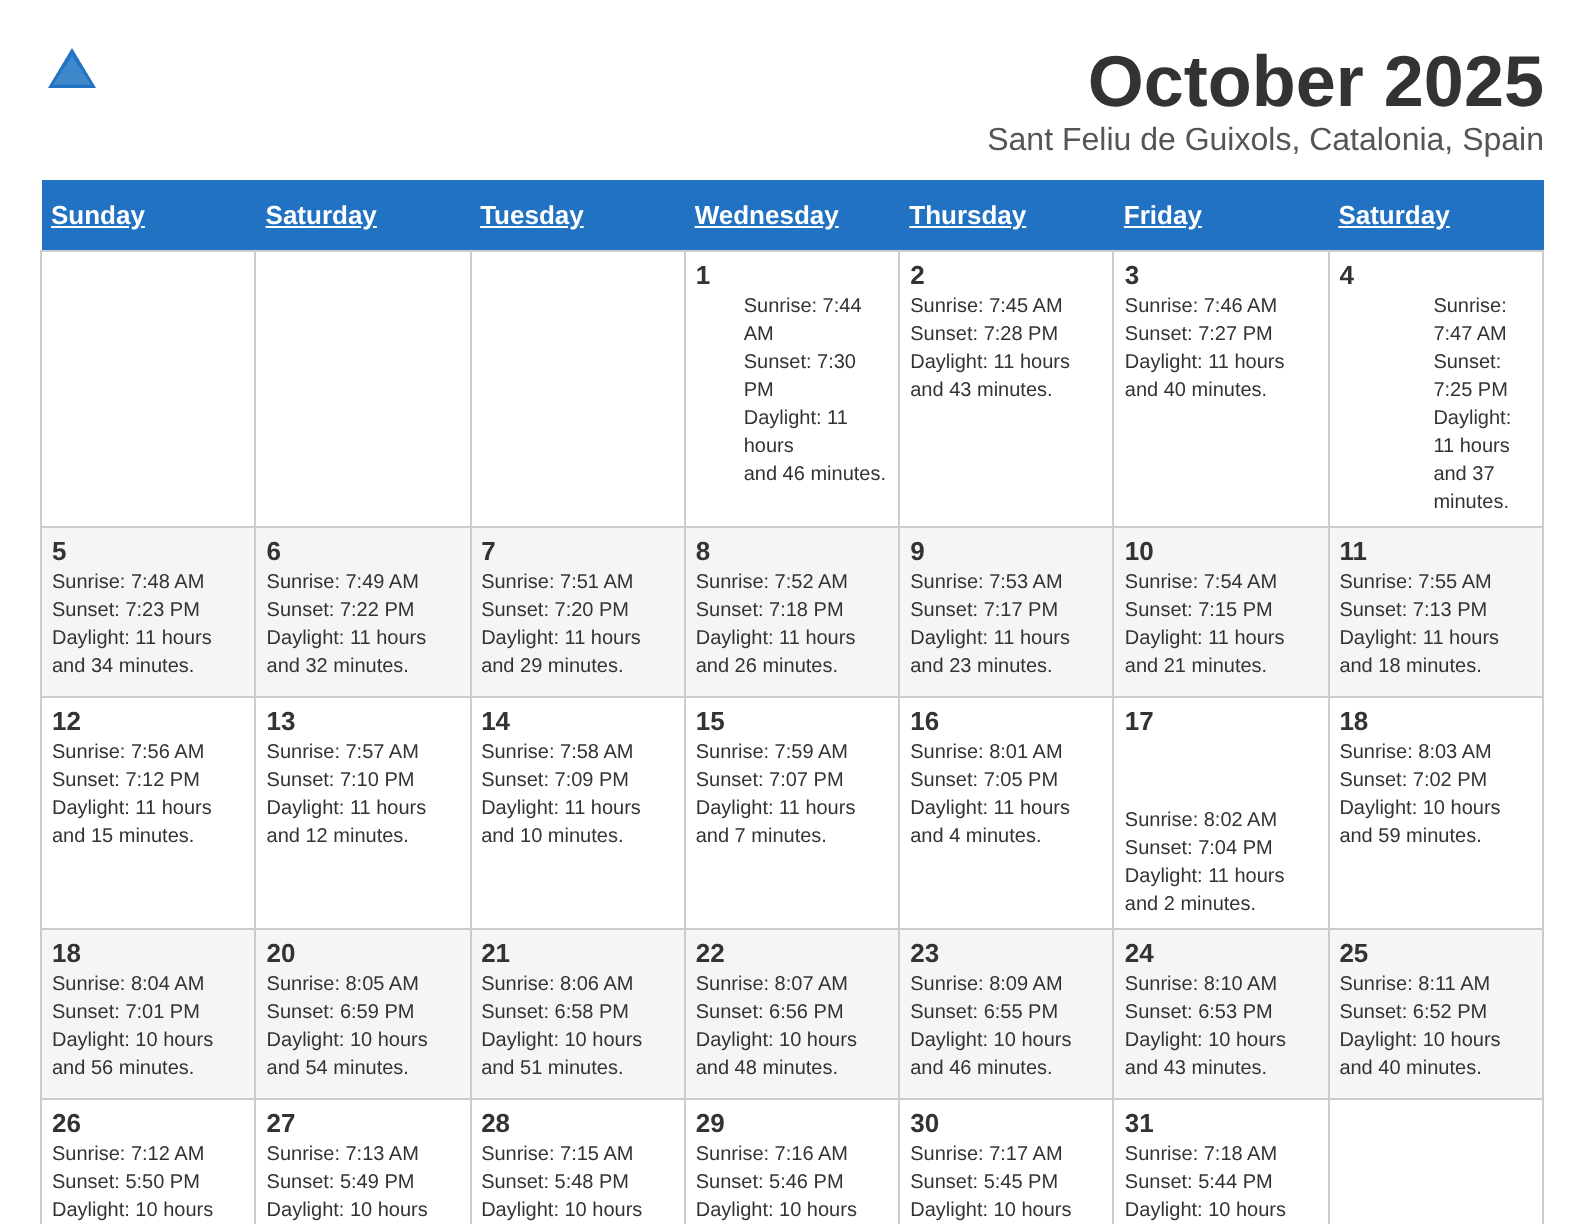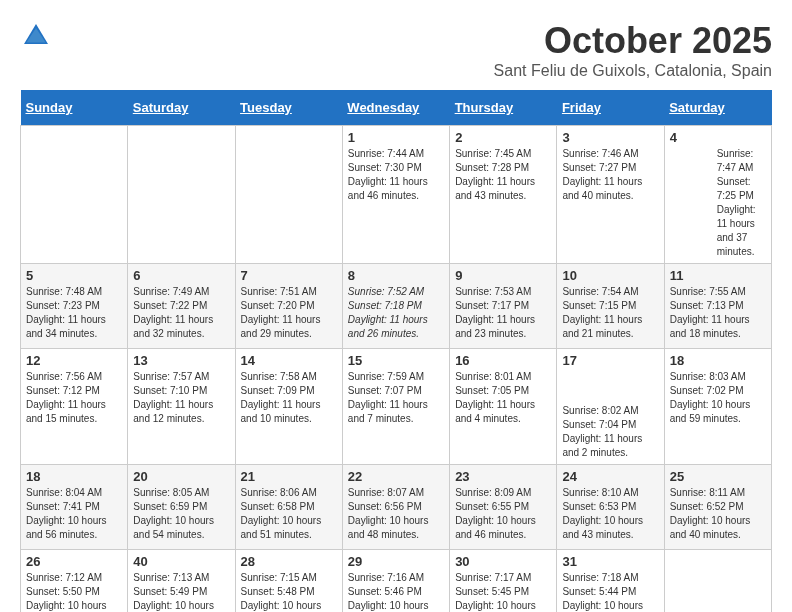--- a/index.html
+++ b/index.html
@@ -122,21 +122,21 @@
         <th>Saturday</th>
       </tr>
   </thead>
   <tbody id="calendar-body">
   <tr>
         <td class="empty-cell"></td>
         <td class="empty-cell"></td>
         <td class="empty-cell"></td>
         <td>
           <div class="day-number">1</div>
-          <div class="day-info" style="white-space: pre-line;">Sunrise: 7:44 AM
+          <div class="day-info" style="white-space: pre-line; margin-left: 24px;">Sunrise: 7:44 AM
 Sunset: 7:30 PM
 Daylight: 11 hours
 and 46 minutes.</div>
         </td>
         <td>
           <div class="day-number">2</div>
           <div class="day-info" style="white-space: pre-line;">Sunrise: 7:45 AM
 Sunset: 7:28 PM
 Daylight: 11 hours
 and 43 minutes.</div>
@@ -173,21 +173,21 @@
         </td>
         <td>
           <div class="day-number">7</div>
           <div class="day-info" style="white-space: pre-line;">Sunrise: 7:51 AM
 Sunset: 7:20 PM
 Daylight: 11 hours
 and 29 minutes.</div>
         </td>
         <td>
           <div class="day-number">8</div>
-          <div class="day-info" style="white-space: pre-line; font-style: italic;">Sunrise: 7:52 AM
+          <div class="day-info" style="white-space: pre-line;">Sunrise: 7:52 AM
 Sunset: 7:18 PM
 Daylight: 11 hours
 and 26 minutes.</div>
         </td>
         <td>
           <div class="day-number">9</div>
           <div class="day-info" style="white-space: pre-line;">Sunrise: 7:53 AM
 Sunset: 7:17 PM
 Daylight: 11 hours
 and 23 minutes.</div>
@@ -255,21 +255,21 @@
           <div class="day-info" style="white-space: pre-line;">Sunrise: 8:03 AM
 Sunset: 7:02 PM
 Daylight: 10 hours
 and 59 minutes.</div>
         </td>
       </tr>
       <tr>
         <td>
           <div class="day-number">18</div>
           <div class="day-info" style="white-space: pre-line;">Sunrise: 8:04 AM
-Sunset: 7:41 PM
+Sunset: 7:01 PM
 Daylight: 10 hours
 and 56 minutes.</div>
         </td>
         <td>
           <div class="day-number">20</div>
           <div class="day-info" style="white-space: pre-line;">Sunrise: 8:05 AM
 Sunset: 6:59 PM
 Daylight: 10 hours
 and 54 minutes.</div>
         </td>
@@ -311,21 +311,21 @@
       </tr>
       <tr>
         <td>
           <div class="day-number">26</div>
           <div class="day-info" style="white-space: pre-line;">Sunrise: 7:12 AM
 Sunset: 5:50 PM
 Daylight: 10 hours
 and 38 minutes.</div>
         </td>
         <td>
-          <div class="day-number">40</div>
+          <div class="day-number">27</div>
           <div class="day-info" style="white-space: pre-line;">Sunrise: 7:13 AM
 Sunset: 5:49 PM
 Daylight: 10 hours
 and 35 minutes.</div>
         </td>
         <td>
           <div class="day-number">28</div>
           <div class="day-info" style="white-space: pre-line;">Sunrise: 7:15 AM
 Sunset: 5:48 PM
 Daylight: 10 hours

